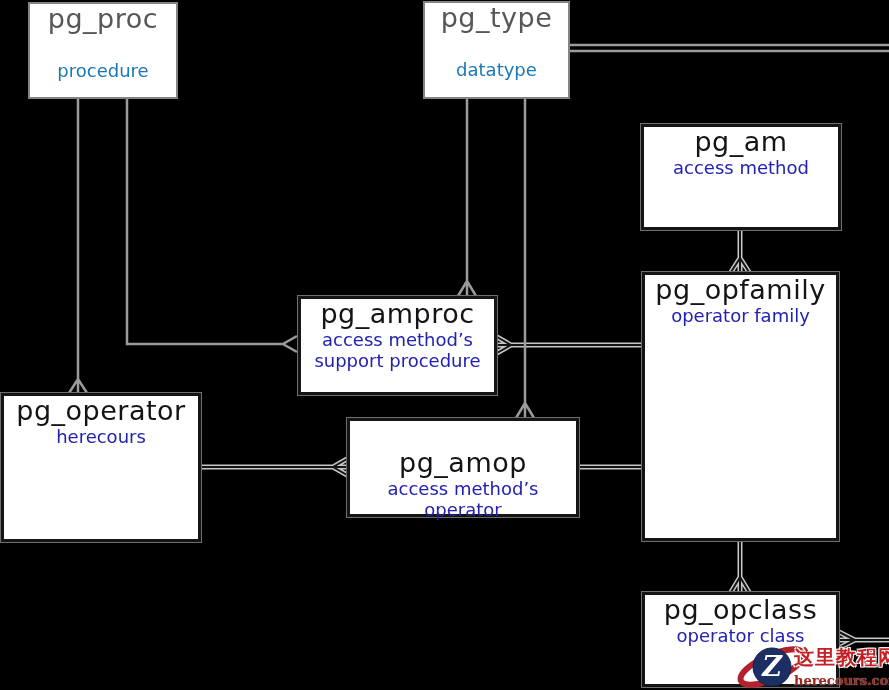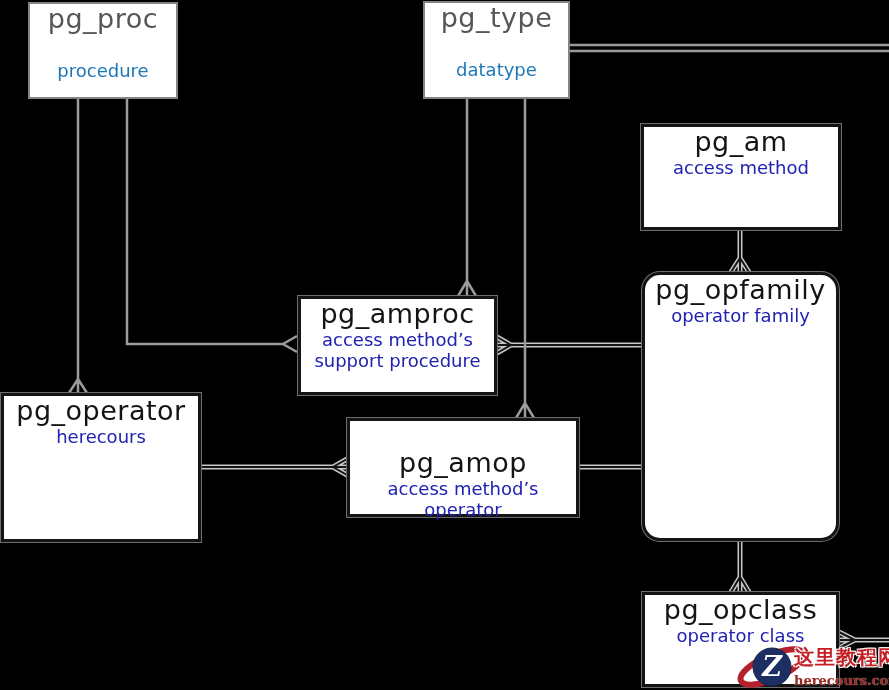--- a/index.html
+++ b/index.html
@@ -86,21 +86,21 @@
   <div class="entity light" style="left:423px; top:1px; width:147px; height:98px;">
     <div class="e-title">pg_type</div>
     <div class="e-sub">datatype</div>
   </div>
 
   <div class="entity dark" style="left:641px; top:124px; width:200px; height:106px;">
     <div class="e-title">pg_am</div>
     <div class="e-sub">access method</div>
   </div>
 
-  <div class="entity dark" style="left:642px; top:272px; width:197px; height:269px;border-radius:18px;">
+  <div class="entity dark" style="left:642px; top:272px; width:197px; height:269px;">
     <div class="e-title">pg_opfamily</div>
     <div class="e-sub">operator family</div>
   </div>
 
   <div class="entity dark" style="left:298px; top:296px; width:199px; height:99px; padding-top:0;">
     <div class="e-title">pg_amproc</div>
     <div class="e-sub">access method’s support procedure</div>
   </div>
 
   <div class="entity dark" style="left:1px; top:393px; width:200px; height:149px;">

